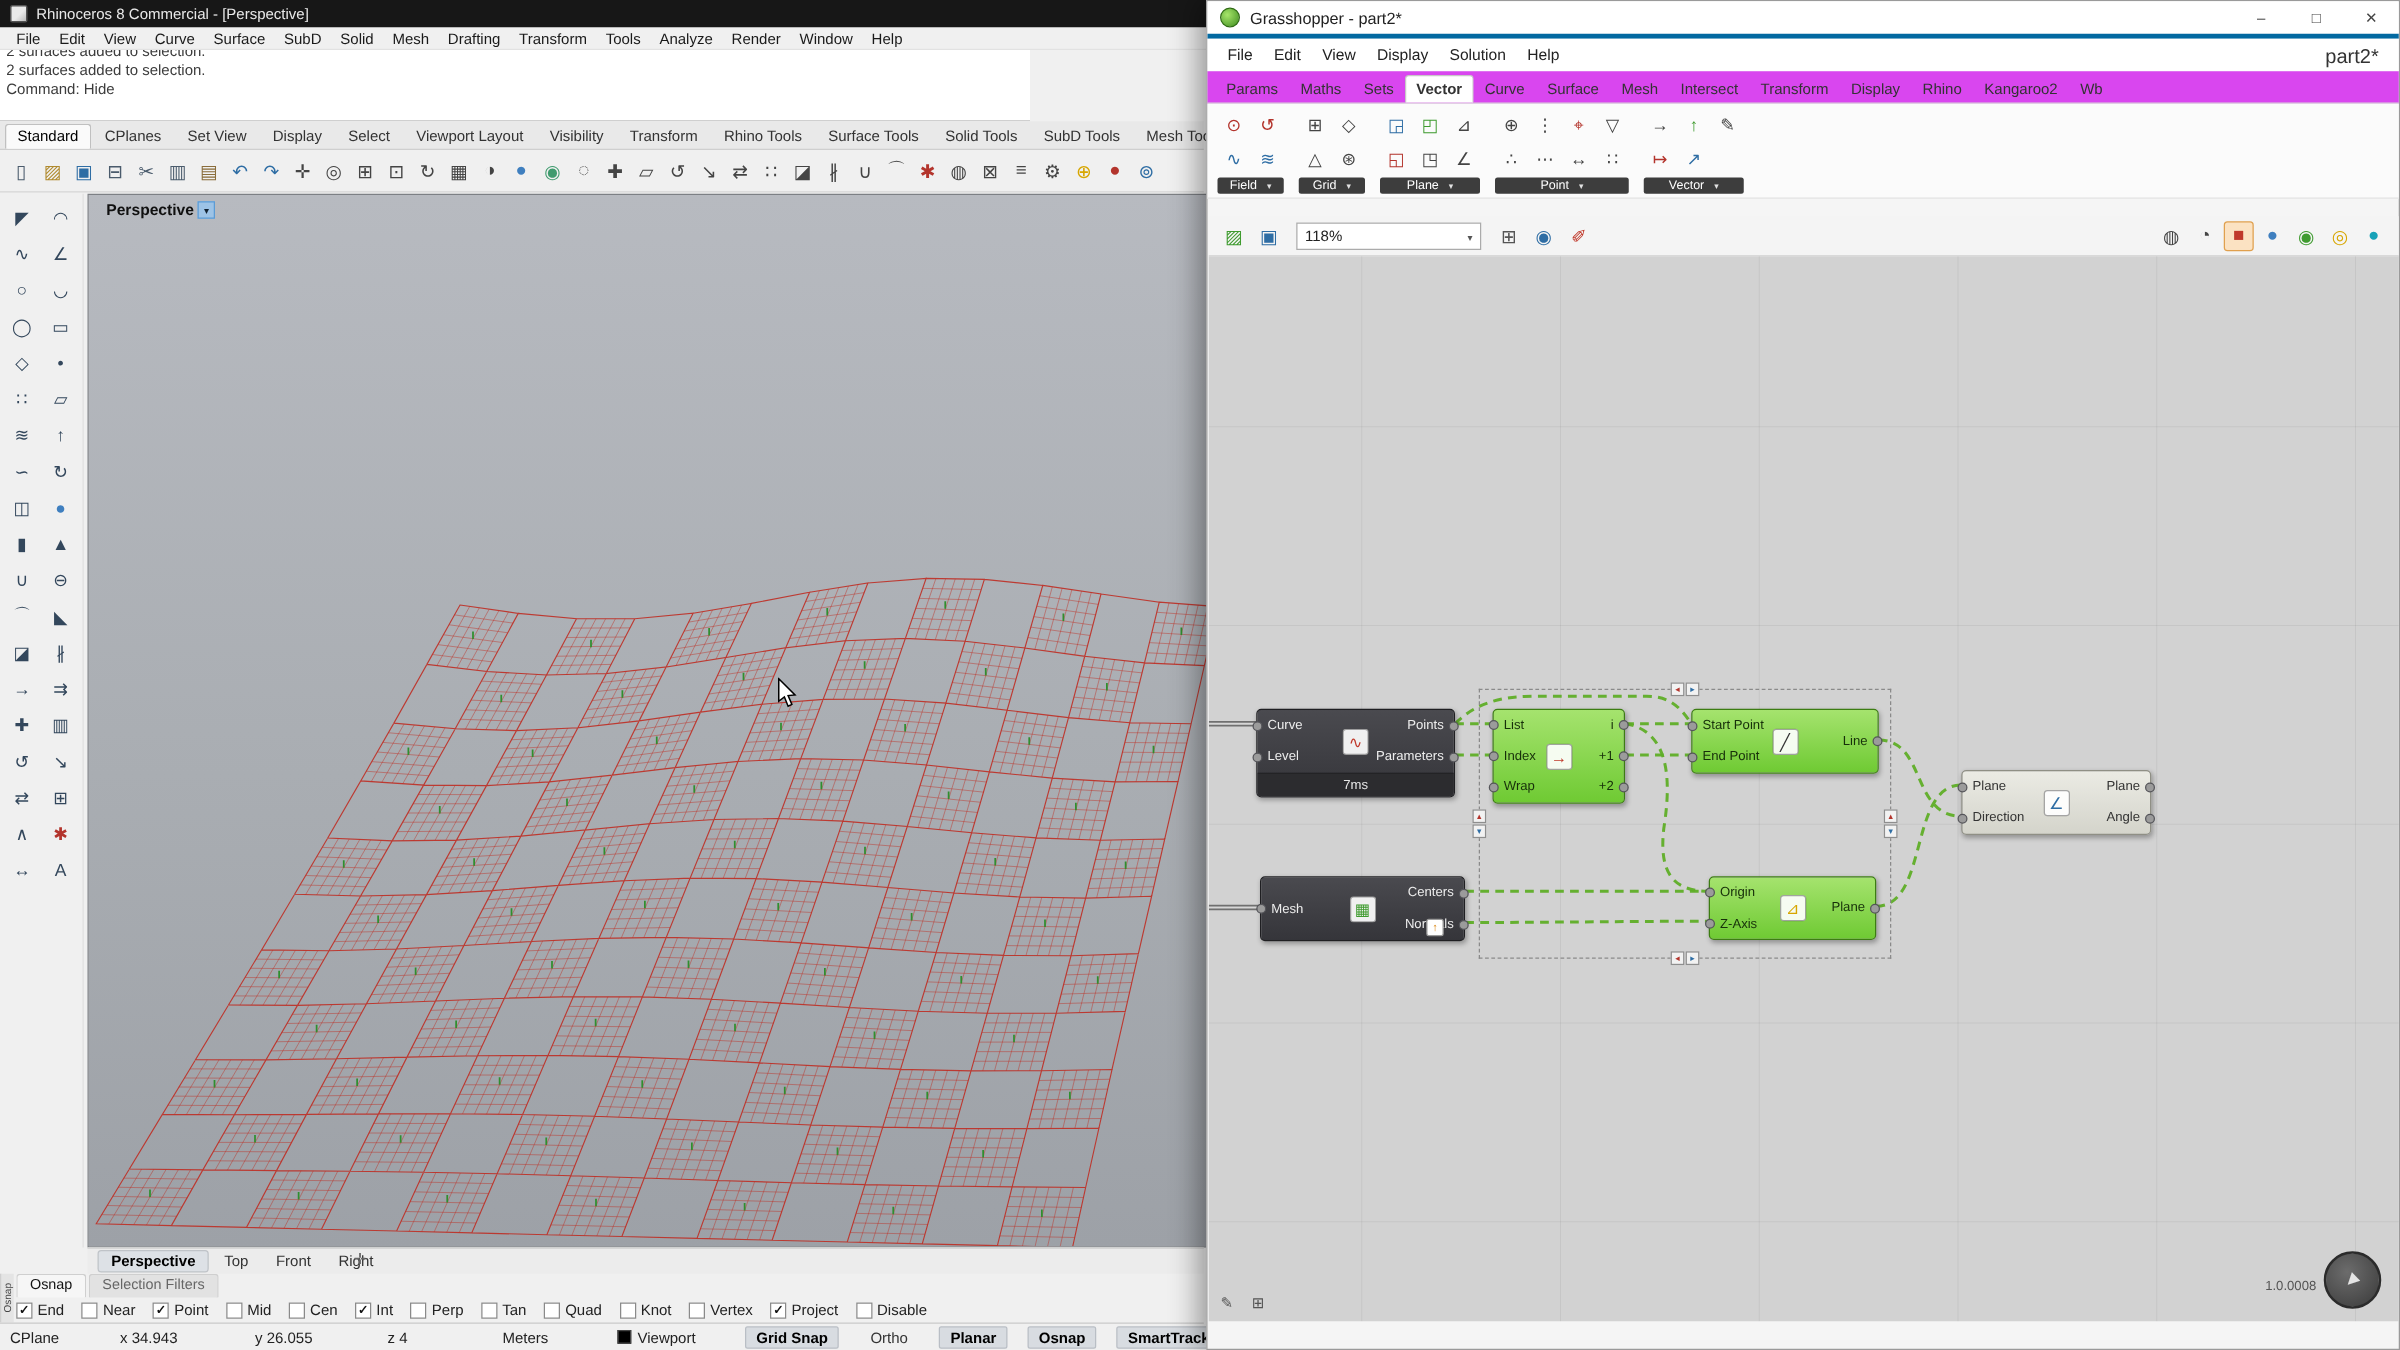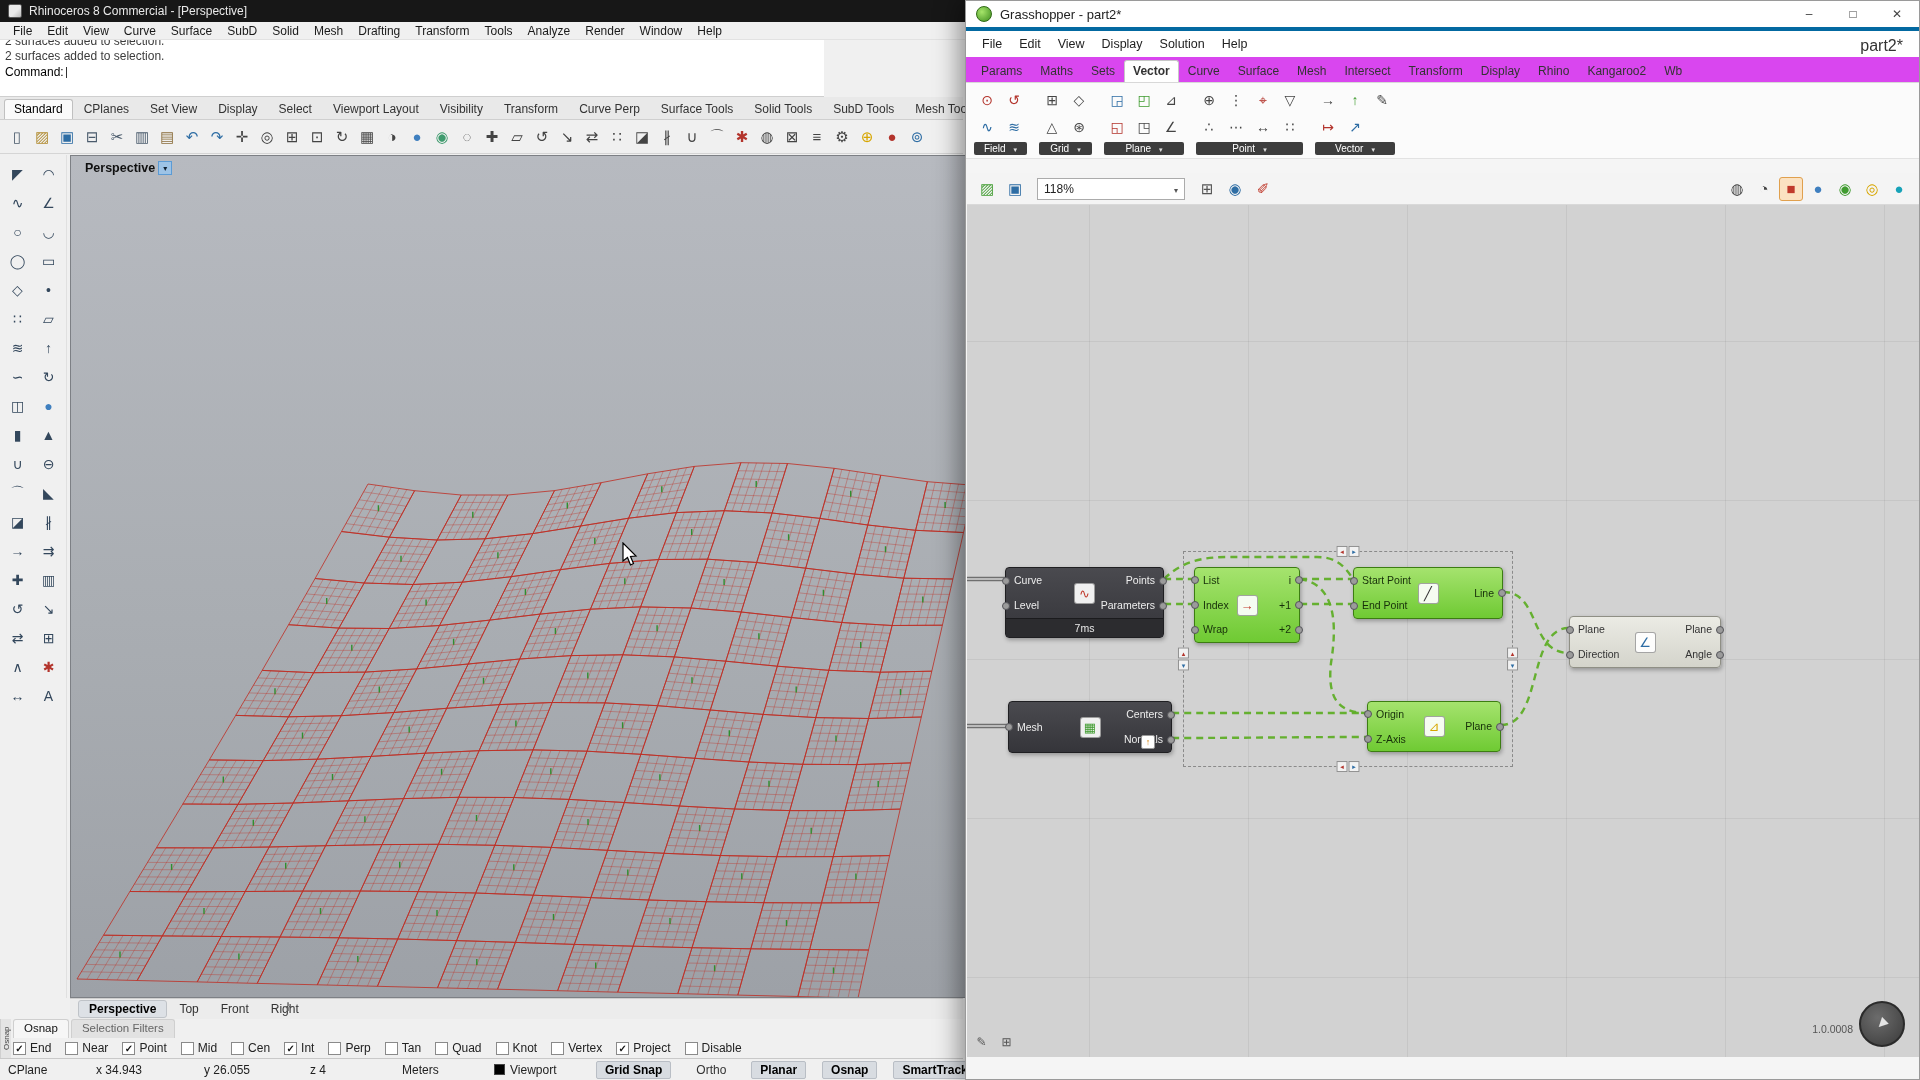--- a/index.html
+++ b/index.html
@@ -143,35 +143,35 @@
         <span class="r-menu-item">Render</span>
         <span class="r-menu-item">Window</span>
         <span class="r-menu-item">Help</span>
       </div>
 
     <div class="r-cmd">
       <div class="r-cmd-lines">
 
       <div class="cmd-line">2 surfaces added to selection.</div>
           <div class="cmd-line">2 surfaces added to selection.</div>
+          <div class="cmd-line">Command: Hide</div>
         </div>
-      <div class="cmd-prompt"><span>Command:</span><span class="caret"></span></div>
     </div>
 
     <div class="r-tabs">
 
     <span class="r-tab" data-active="true">Standard</span>
         <span class="r-tab" data-active="false">CPlanes</span>
         <span class="r-tab" data-active="false">Set View</span>
         <span class="r-tab" data-active="false">Display</span>
         <span class="r-tab" data-active="false">Select</span>
         <span class="r-tab" data-active="false">Viewport Layout</span>
         <span class="r-tab" data-active="false">Visibility</span>
         <span class="r-tab" data-active="false">Transform</span>
-        <span class="r-tab" data-active="false">Curve Perp</span>
+        <span class="r-tab" data-active="false">Rhino Tools</span>
         <span class="r-tab" data-active="false">Surface Tools</span>
         <span class="r-tab" data-active="false">Solid Tools</span>
         <span class="r-tab" data-active="false">SubD Tools</span>
         <span class="r-tab" data-active="false">Mesh Tools</span>
       </div>
 
     <div class="r-toolbar">
 
     <span class="tile" style="color: rgb(74, 91, 108);">▯</span>
         <span class="tile" style="color: rgb(176, 138, 46);">▨</span>

